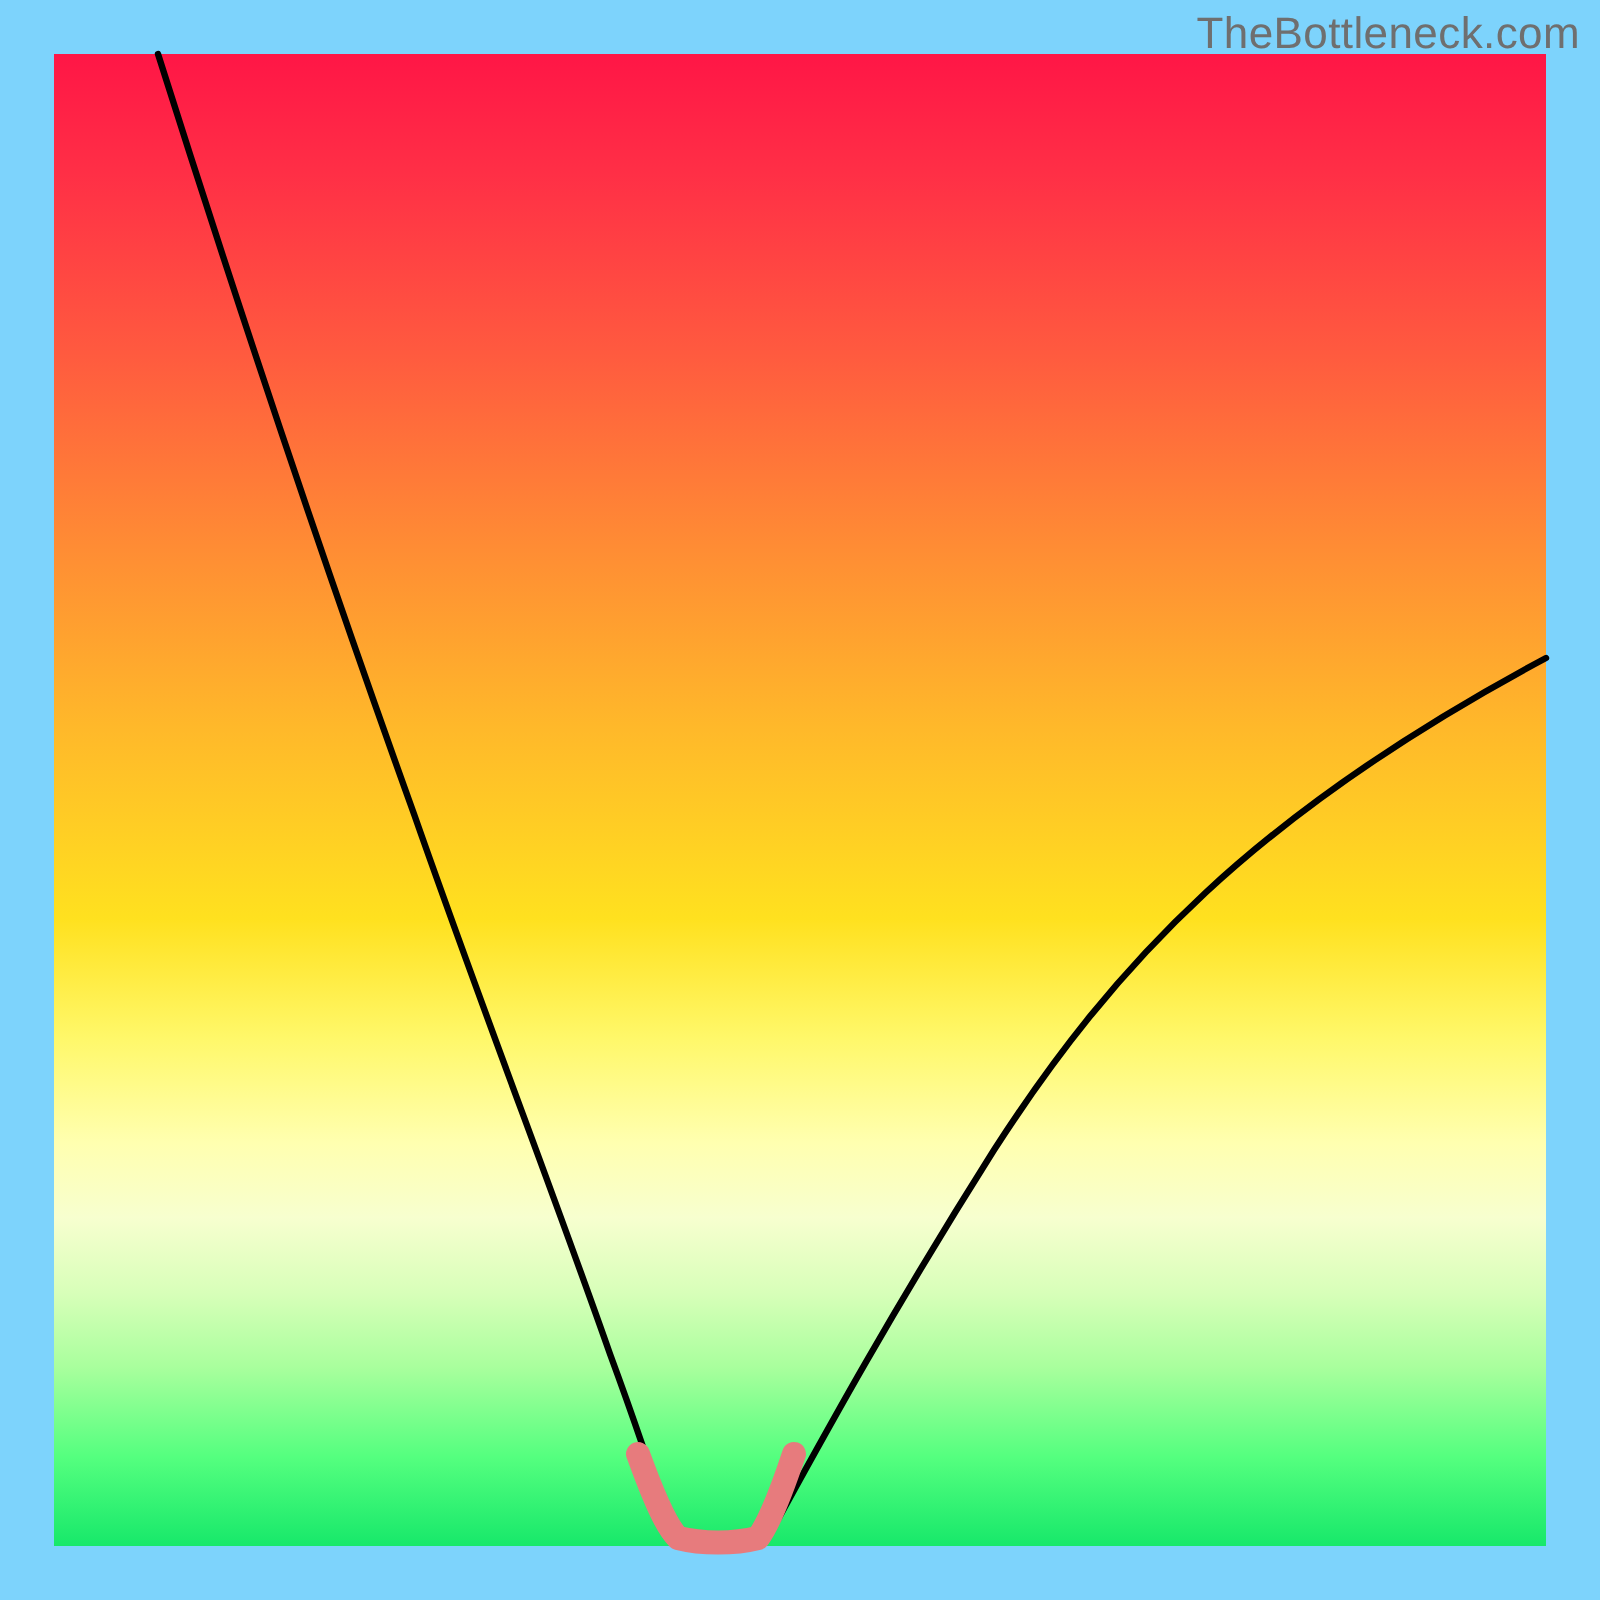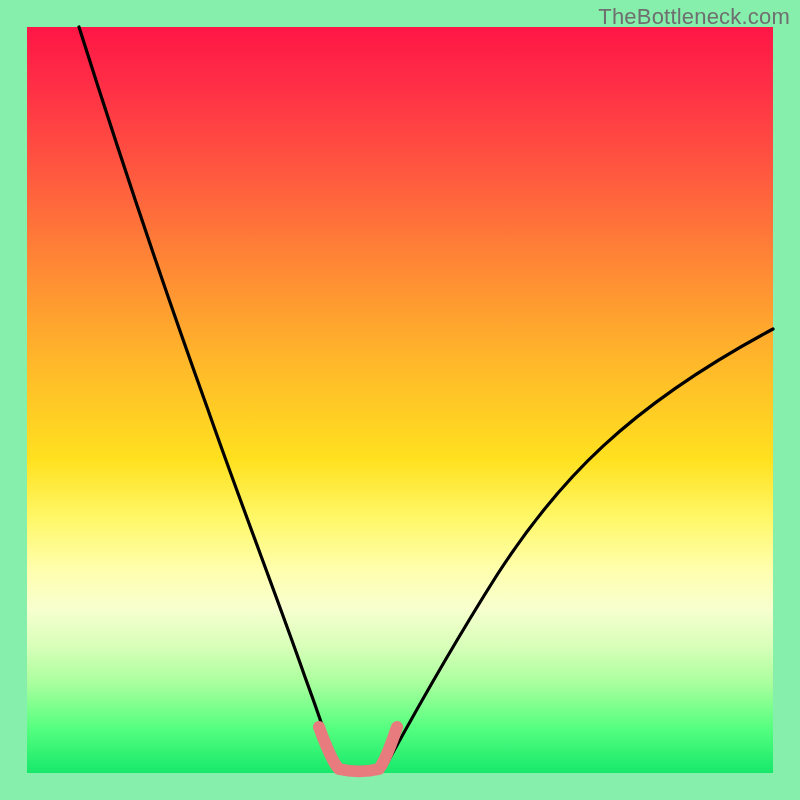--- a/index.html
+++ b/index.html
@@ -8,21 +8,21 @@
     width: 800px;
     height: 800px;
     background: #000;
     overflow: hidden;
     font-family: Arial, Helvetica, sans-serif;
   }
   .frame {
     position: relative;
     width: 800px;
     height: 800px;
-    background: #86efac;
+    background: #7dd3fc;
   }
   .watermark {
     position: absolute;
     top: 4px;
     right: 10px;
     color: #6f6f6f;
     font-size: 22px;
     font-weight: 500;
     letter-spacing: 0.2px;
     z-index: 30;

